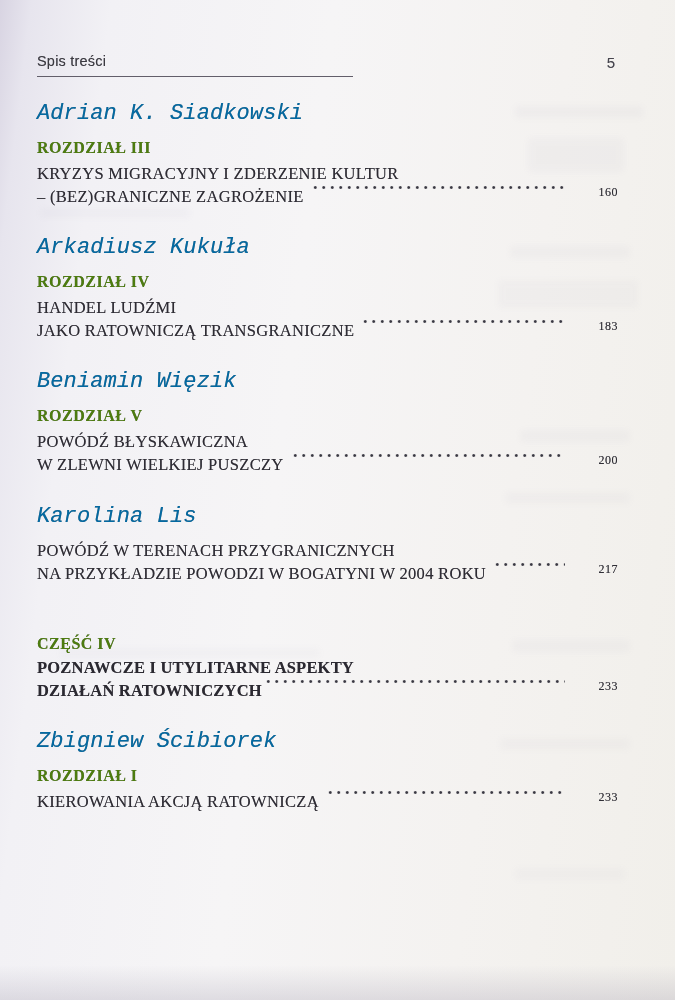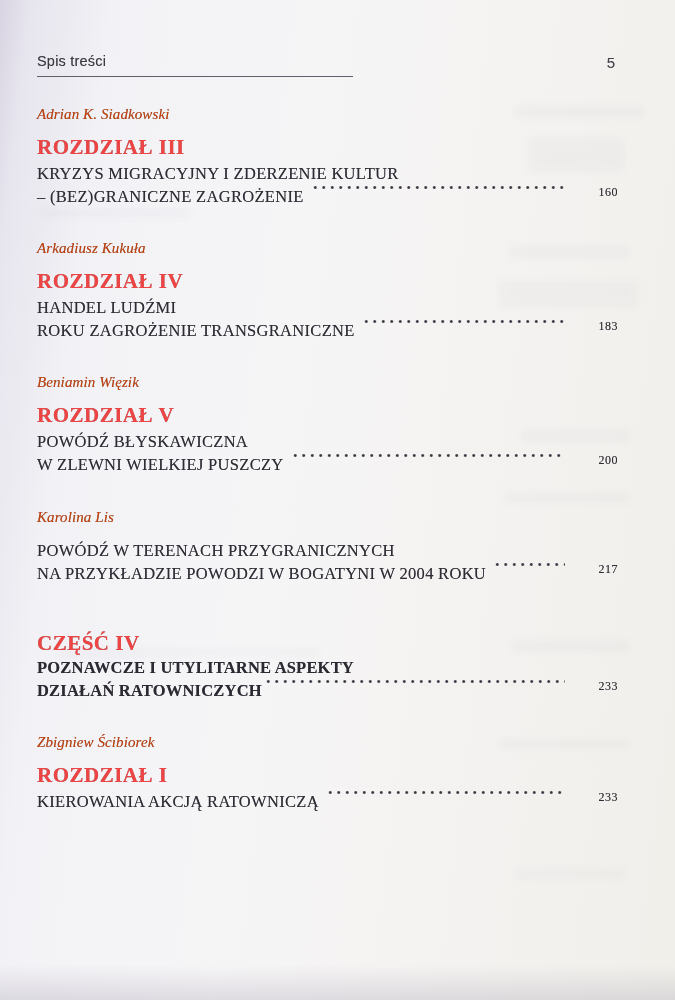--- a/index.html
+++ b/index.html
@@ -46,33 +46,34 @@
 
   
   .toc-section { position: relative; }
   .toc-section.m27 { margin-top: 27px; }
   .toc-section.m30 { margin-top: 30px; }
   .toc-section.m31 { margin-top: 31px; }
   .toc-section.m47 { margin-top: 47px; }
 
   .author {
     font-style: italic;
-    font-size: 15px;
+    font-size: 22px;
     line-height: 20px;
-    color: #c2410c;
+    color: #0369a1;
     margin-bottom: 12px;
     letter-spacing: 0.1px;
     text-shadow: 0 0 0.5px rgba(47,45,53,0.5);
+    font-family: Liberation Mono, monospace;
   }
   .heading {
     font-weight: bold;
-    font-size: 21px;
+    font-size: 16px;
     line-height: 23px;
     letter-spacing: 0.5px;
-    color: #ef4444;
+    color: #4d7c0f;
     margin-bottom: 3px;
     text-shadow: 0 0 0.5px rgba(43,41,49,0.55);
   }
   .title-line {
     font-size: 16.5px;
     line-height: 23px;
     letter-spacing: 0.3px;
     color: #2e2c34;
     white-space: nowrap;
     text-shadow: 0 0 0.5px rgba(46,44,52,0.5);
@@ -152,21 +153,21 @@
         <span class="leader"></span>
         <span class="pagenum">160</span>
       </div>
     </div>
 
     <div class="toc-section m30">
       <div class="author">Arkadiusz Kukuła</div>
       <div class="heading">ROZDZIAŁ IV</div>
       <div class="title-line">HANDEL LUDŹMI</div>
       <div class="entry-row">
-        <span class="title-line">ROKU ZAGROŻENIE TRANSGRANICZNE</span>
+        <span class="title-line">JAKO RATOWNICZĄ TRANSGRANICZNE</span>
         <span class="leader"></span>
         <span class="pagenum">183</span>
       </div>
     </div>
 
     <div class="toc-section m30">
       <div class="author">Beniamin Więzik</div>
       <div class="heading">ROZDZIAŁ V</div>
       <div class="title-line">POWÓDŹ BŁYSKAWICZNA</div>
       <div class="entry-row">

